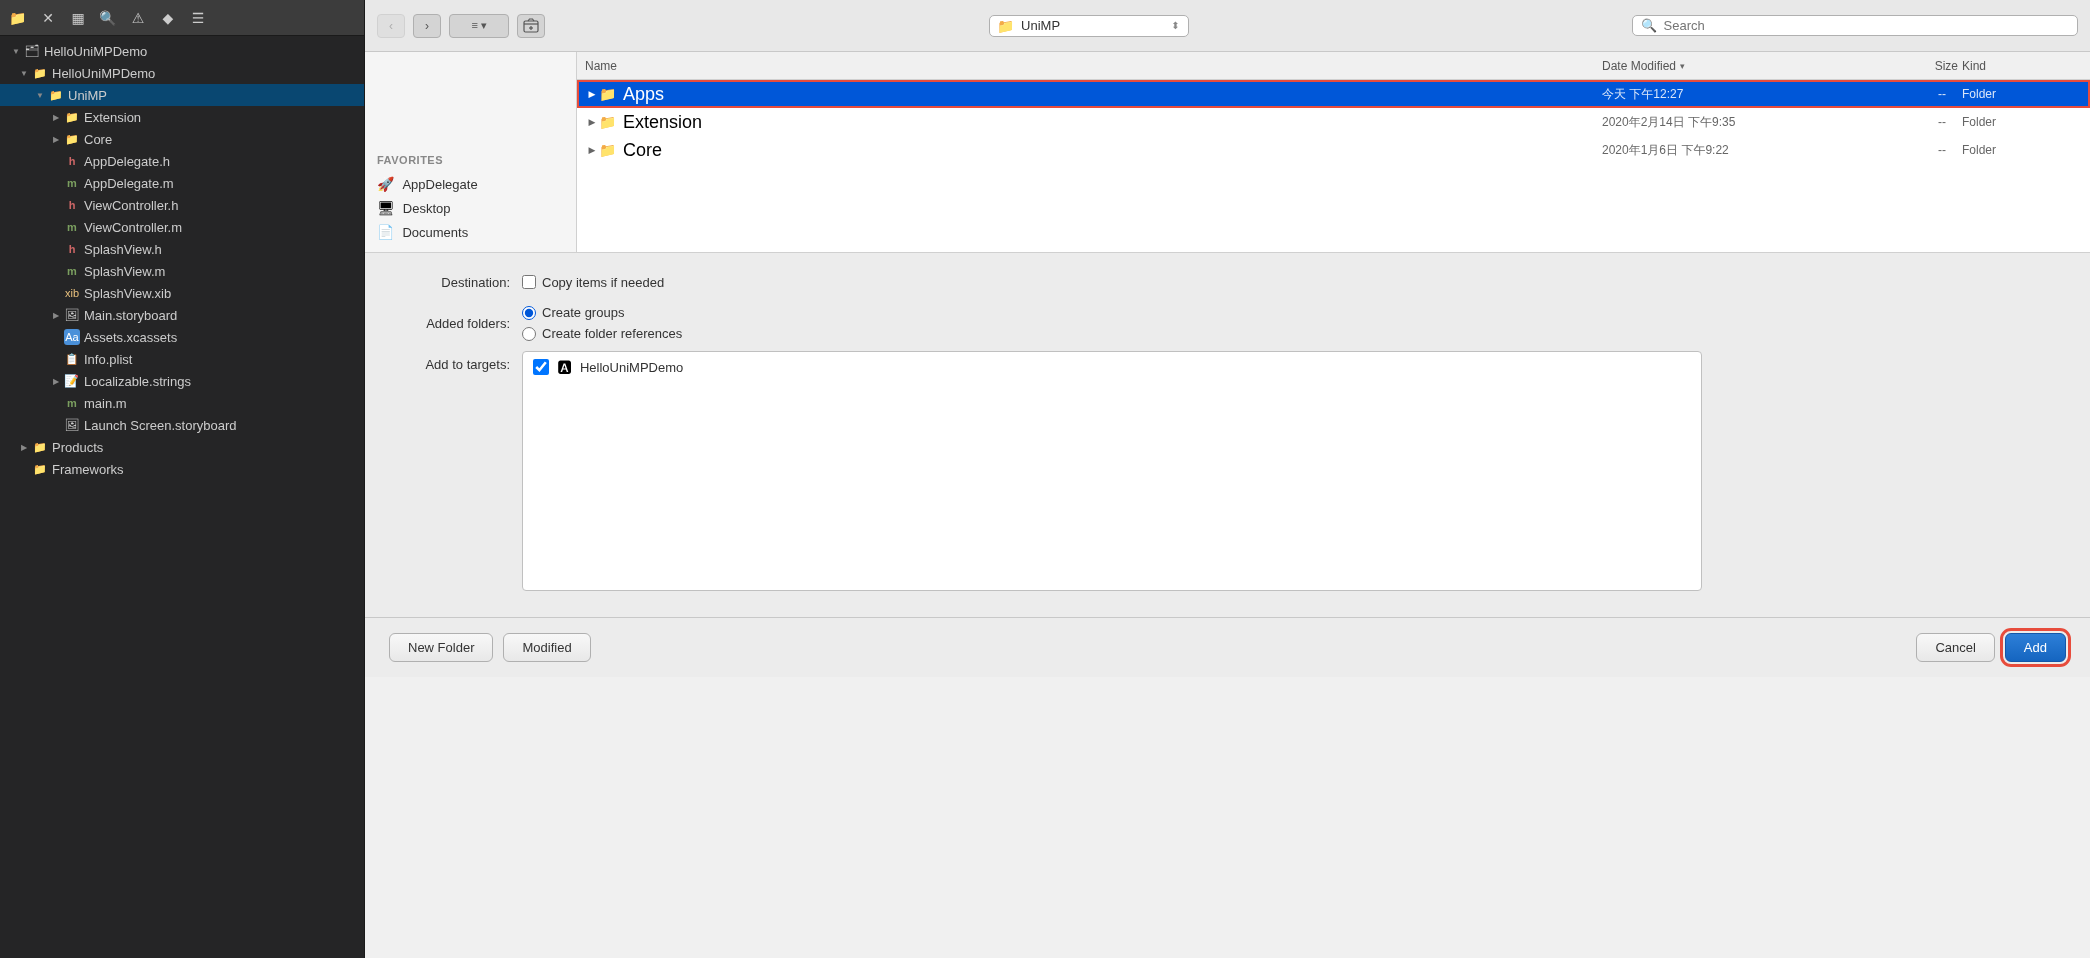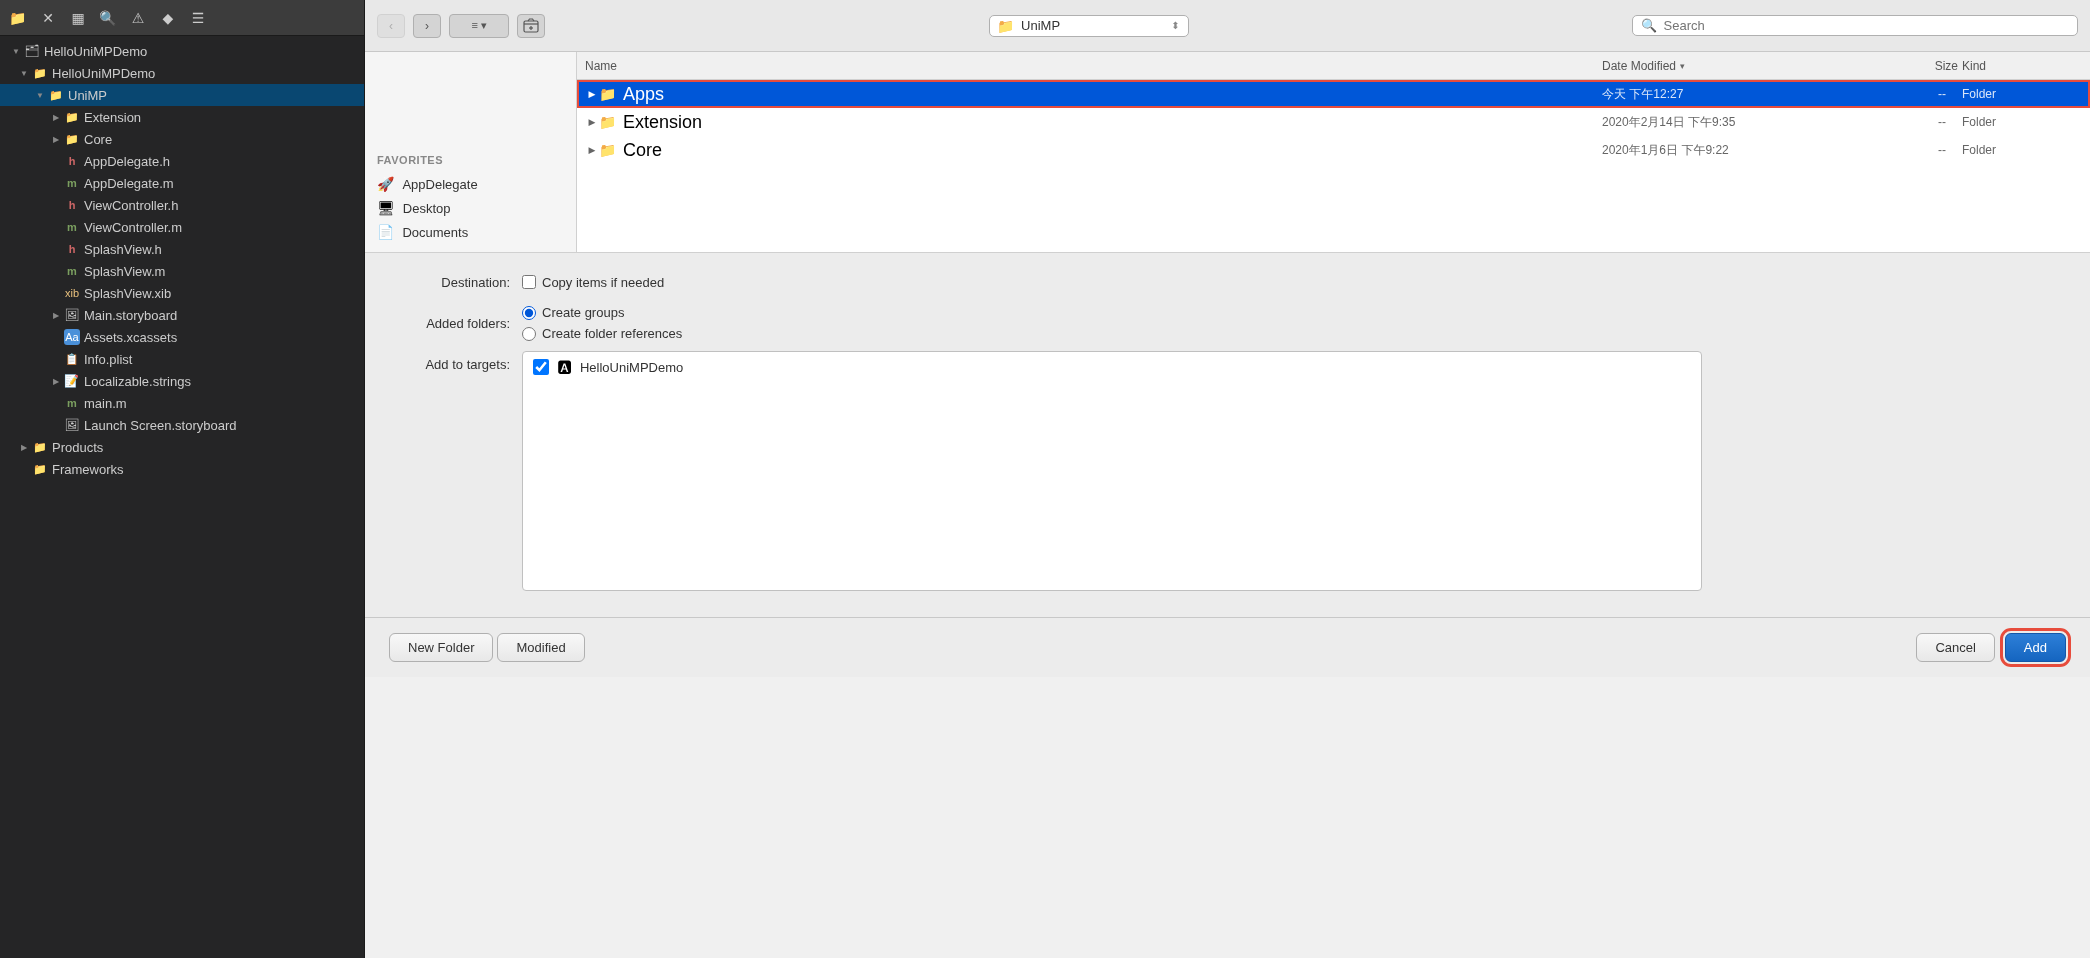--- a/index.html
+++ b/index.html
@@ -482,21 +482,21 @@
       border-top: 1px solid #c8c8c8;
       display: flex;
       align-items: center;
       justify-content: space-between;
       padding: 12px 24px;
       height: 60px;
     }
 
     .bottom-left {
       display: flex;
-      gap: 4px;
+      gap: 10px;
     }
 
     .bottom-right {
       display: flex;
       gap: 10px;
     }
 
     .btn {
       padding: 6px 18px;
       border-radius: 6px;

